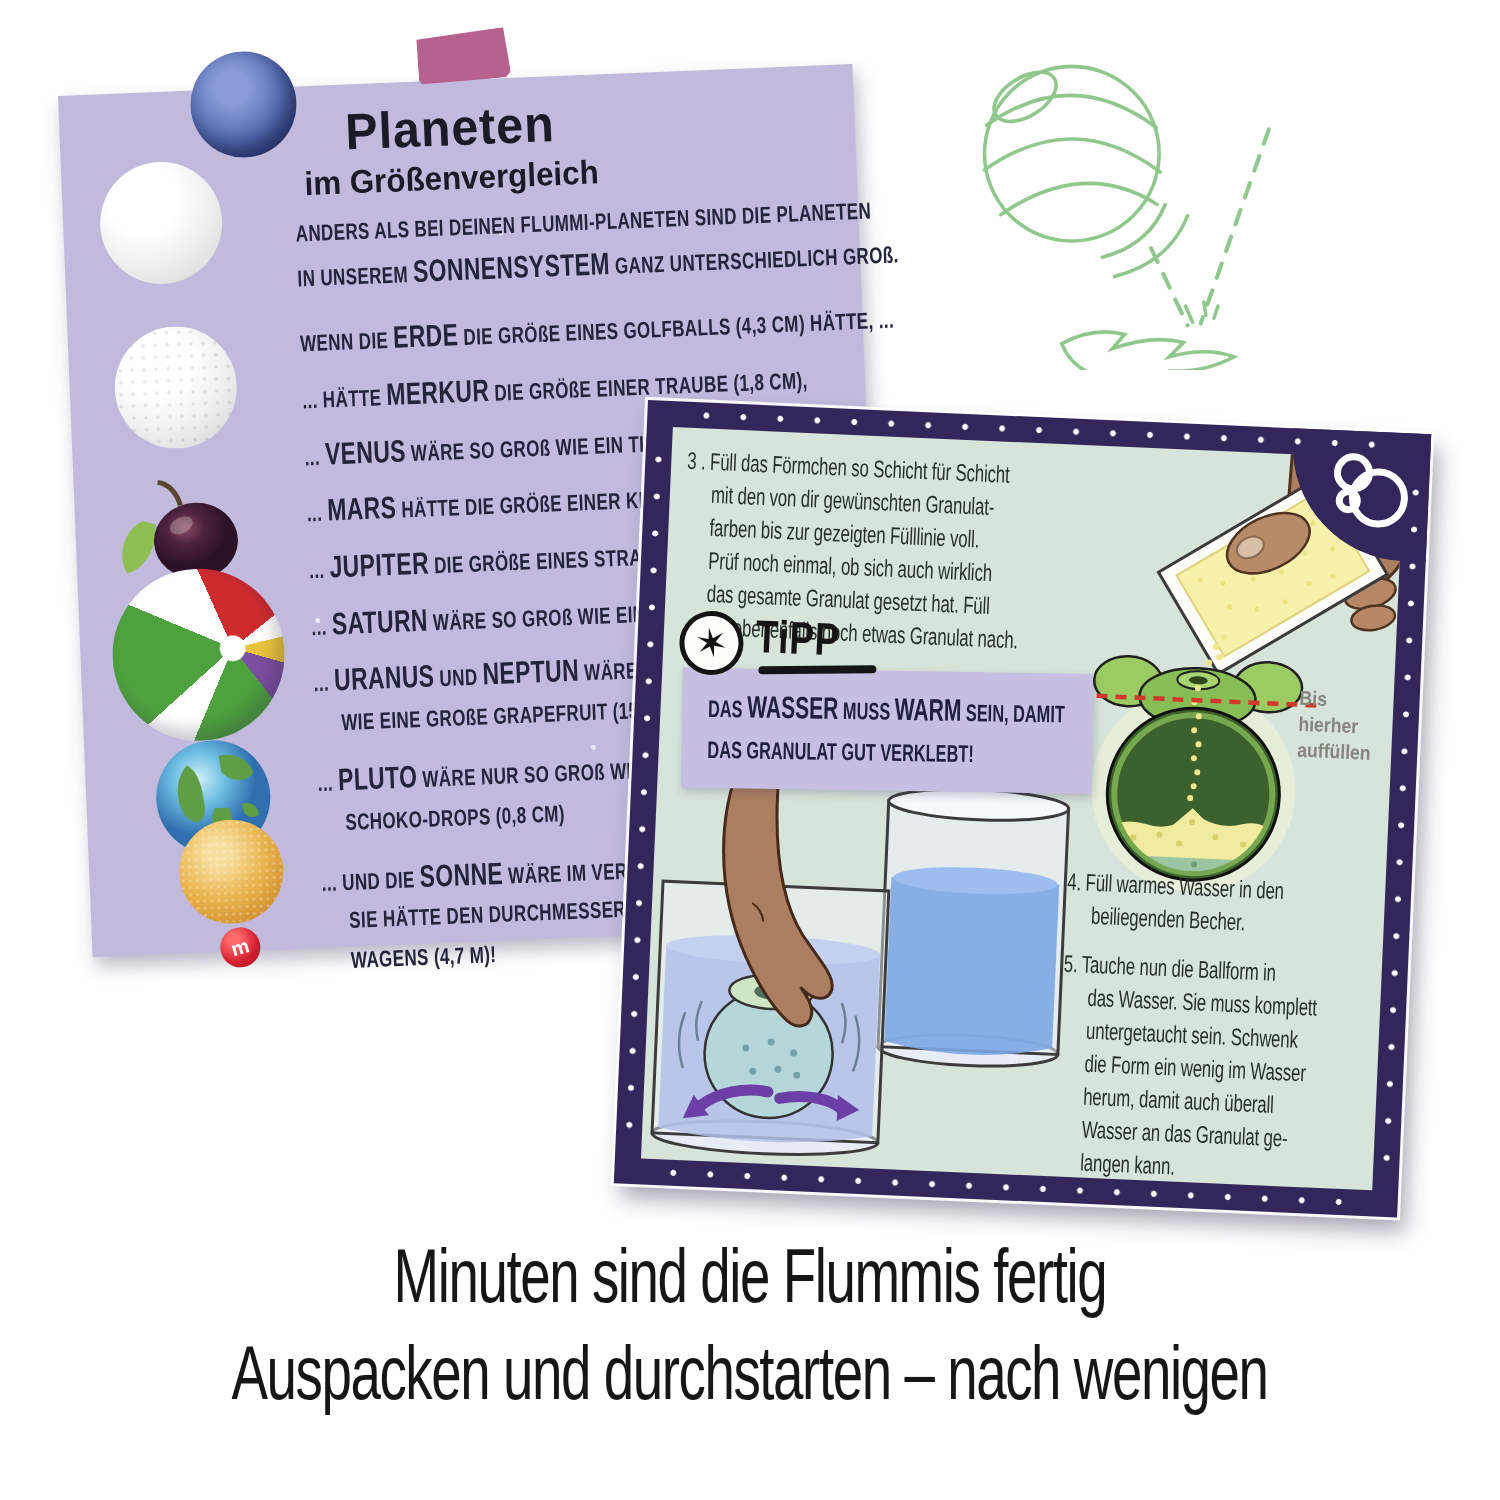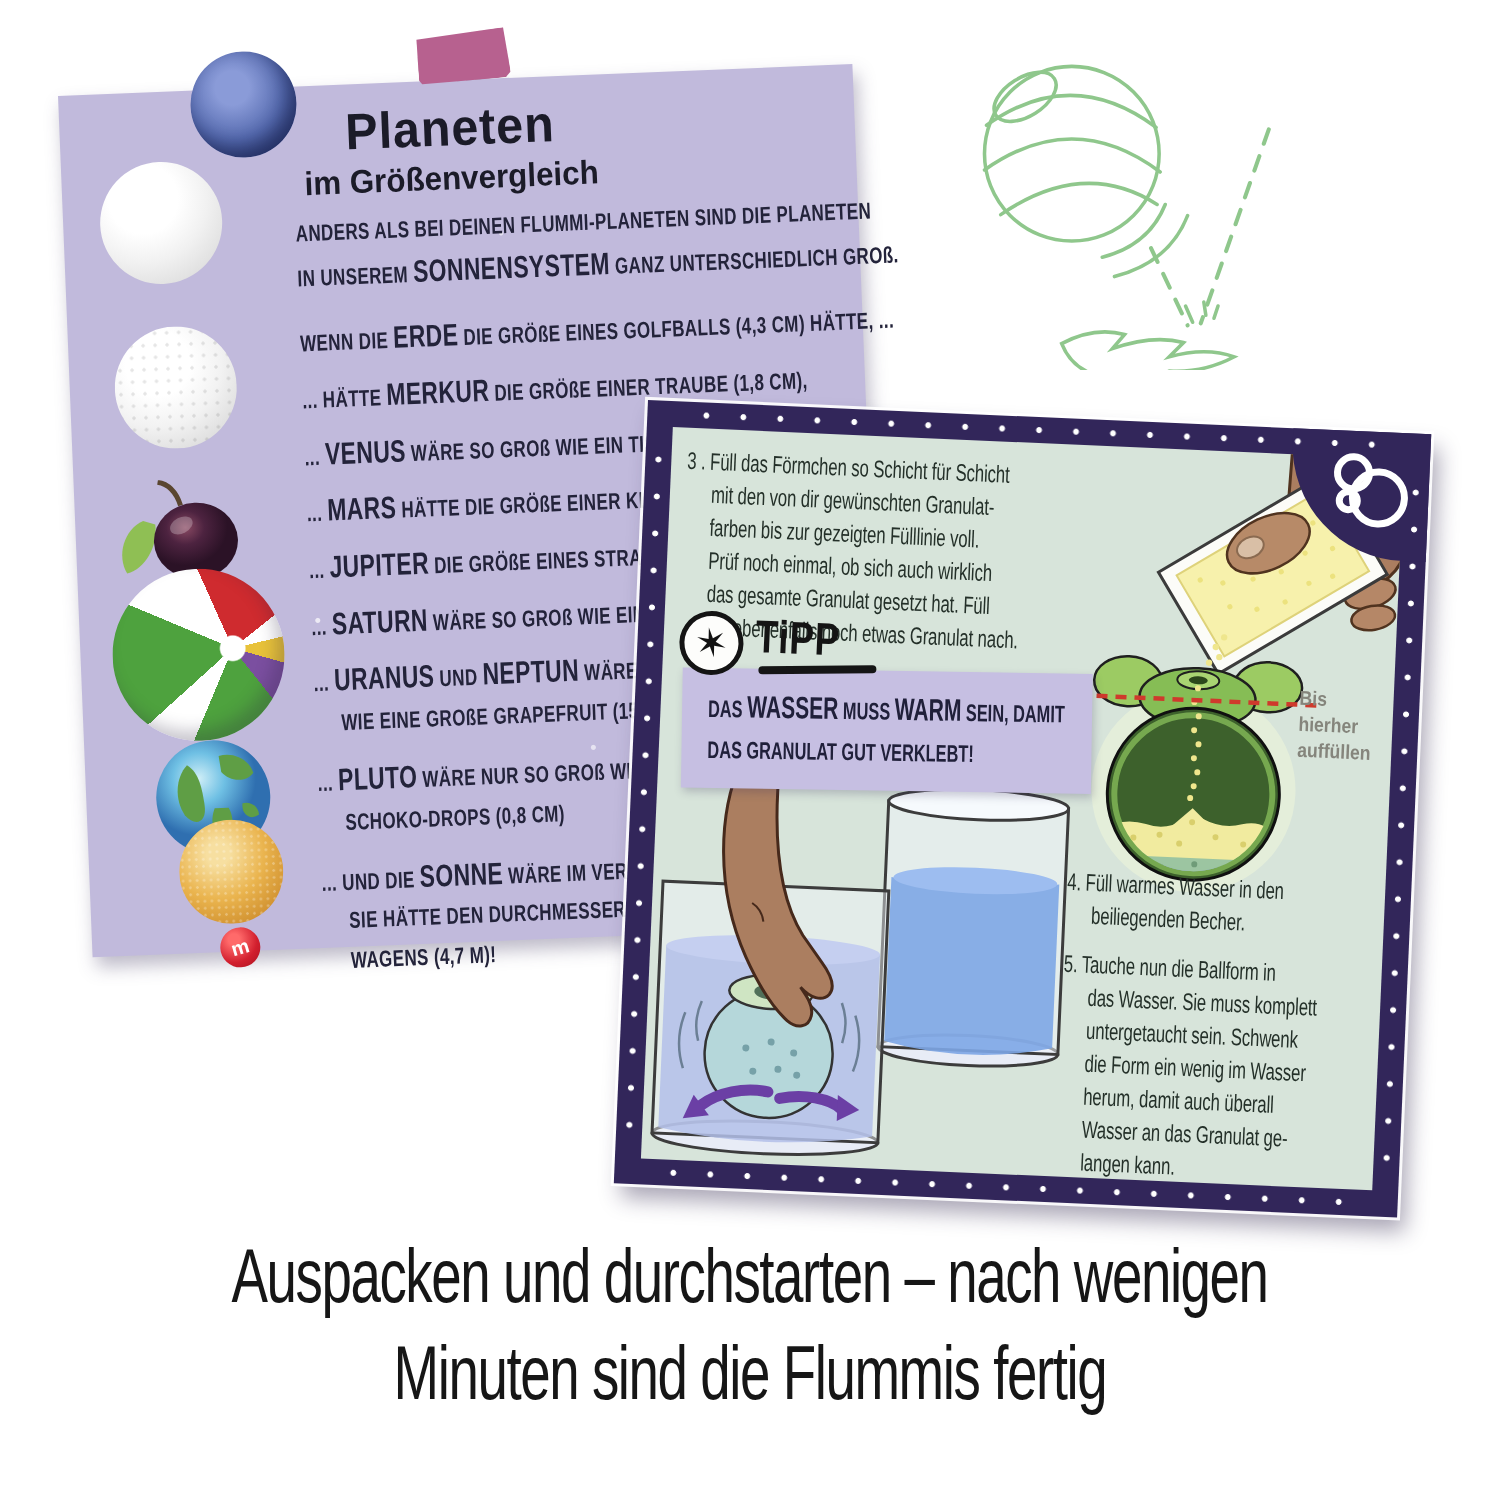--- a/index.html
+++ b/index.html
@@ -420,20 +420,20 @@
         <div class="gt cont">die Form ein wenig im Wasser</div>
         <div class="gt cont">herum, damit auch überall</div>
         <div class="gt cont">Wasser an das Granulat ge-</div>
         <div class="gt cont">langen kann.</div>
       </div>
     </div>
   </div>
 
   <div class="caption">
     <div class="row">
+      <span class="capline">Minuten sind die Flummis fertig</span>
+    </div>
+    <div class="row">
       <span class="capline">Auspacken und durchstarten –  nach wenigen</span>
     </div>
-    <div class="row">
-      <span class="capline">Minuten sind die Flummis fertig</span>
-    </div>
   </div>
 
 </div>
 
 </body></html>

